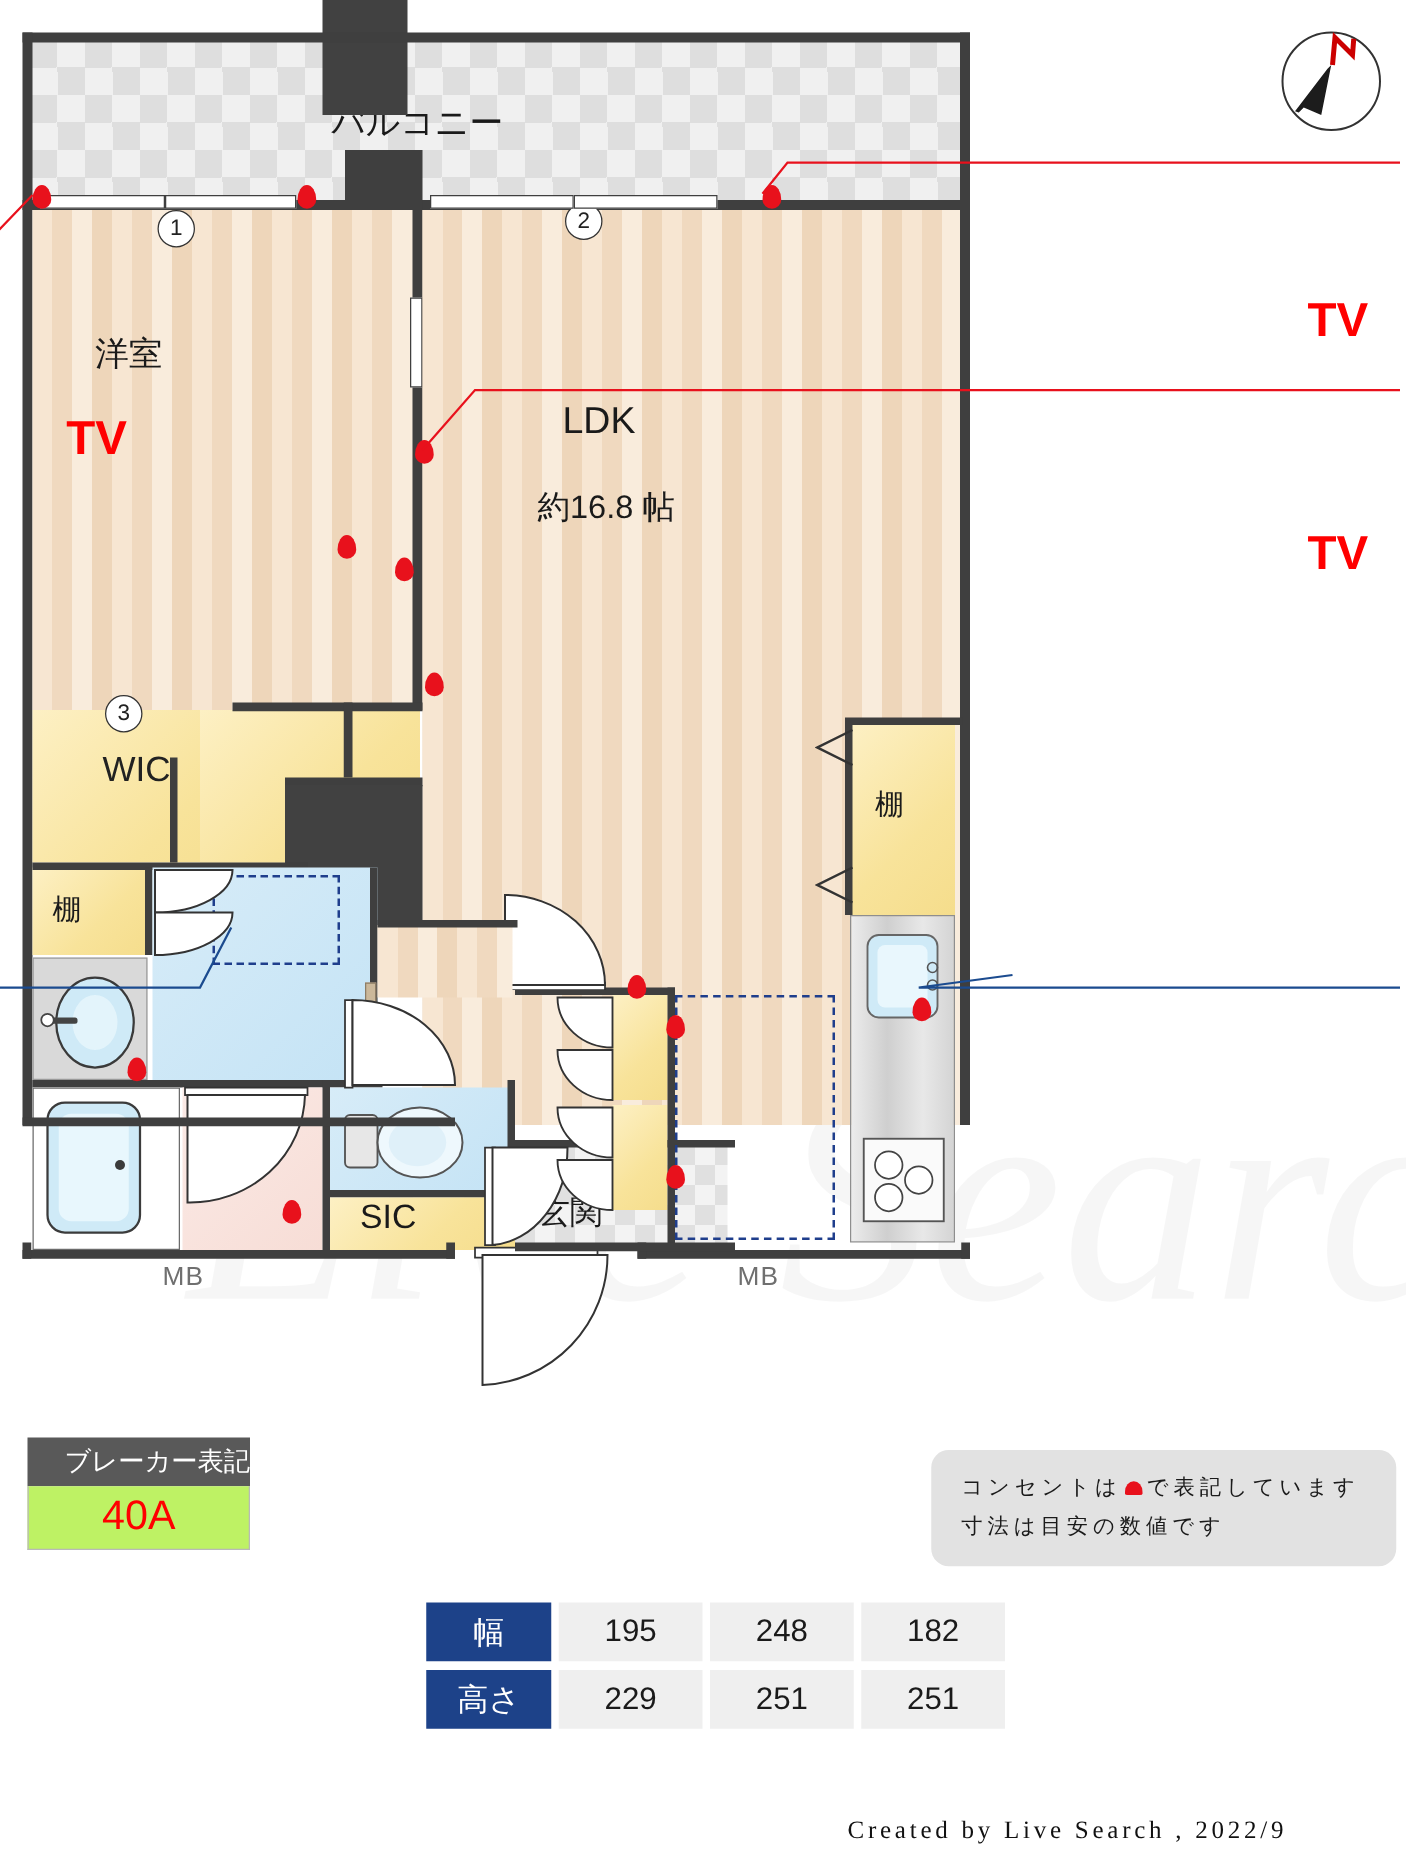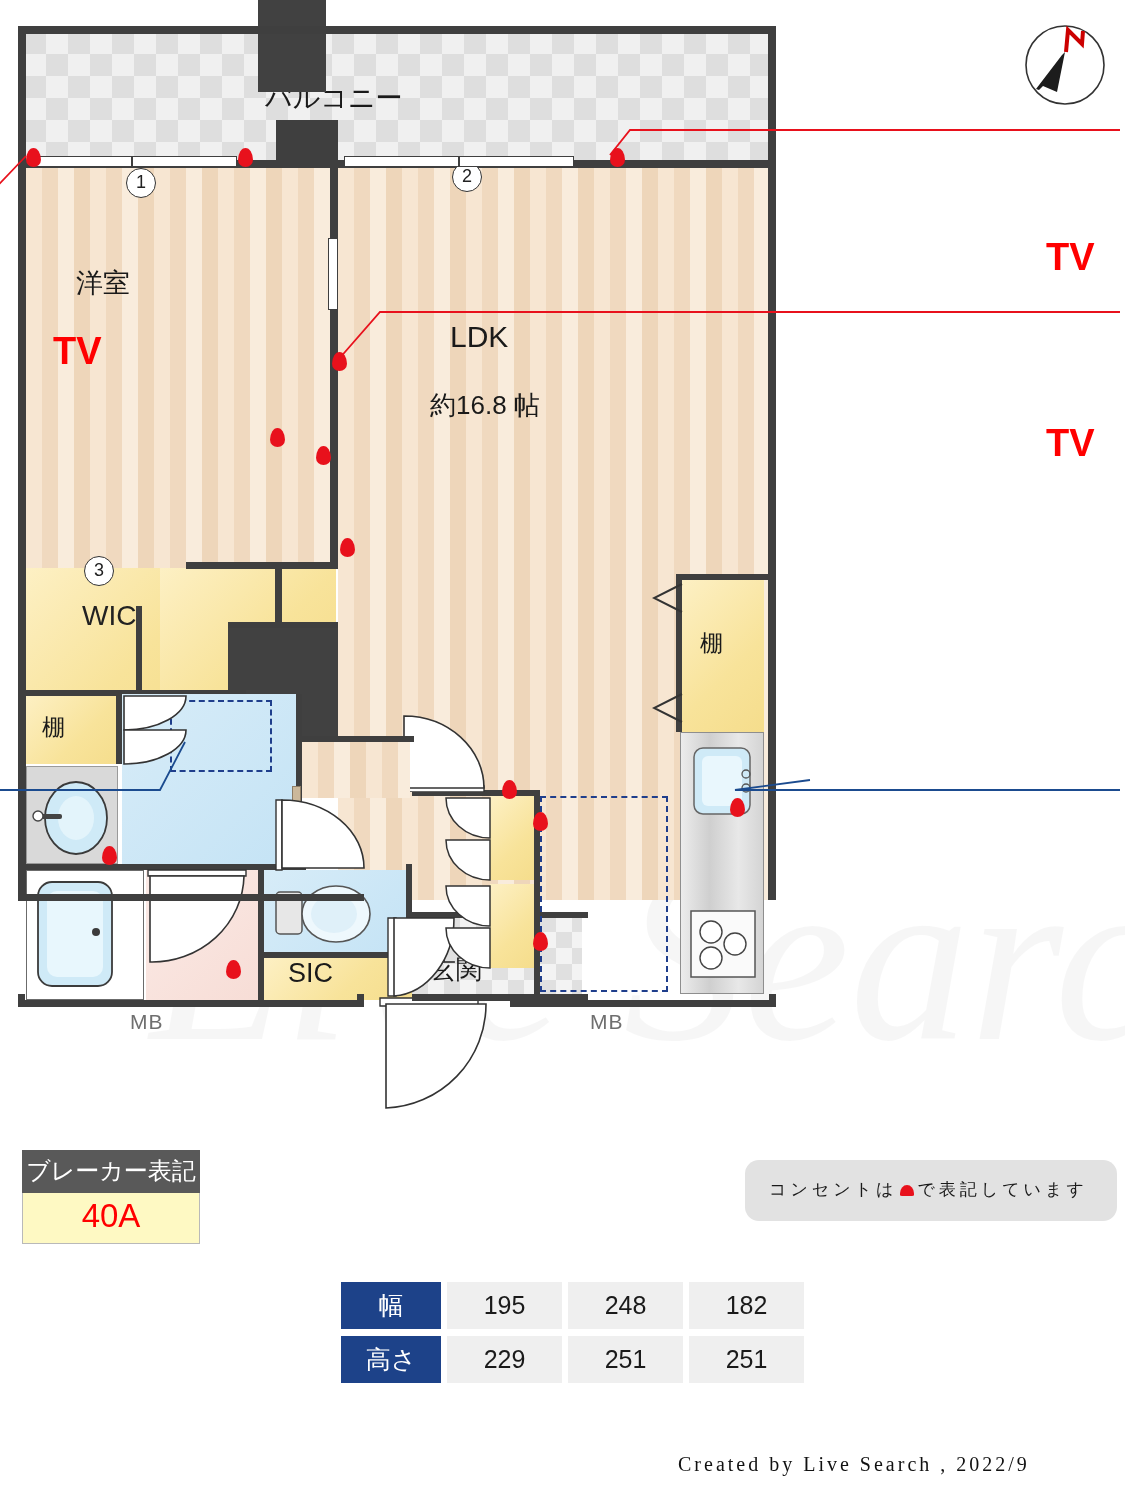--- a/index.html
+++ b/index.html
@@ -87,25 +87,25 @@
 
   .tvlabel {
     position:absolute; color:#ff0000; font-size:38px;
     font-family:"Liberation Sans", sans-serif;
     font-weight:bold;
   }
 
   
   #breaker { left: 22px; top: 1150px; width: 178px; }
   #breaker .bk-head {
-    background:#595959; color:#fff; font-size:24px; text-align:center;
+    background:#595959; color:#fff; font-size:21px; text-align:right;
     padding:5px 0 6px; letter-spacing:0px;
   }
   #breaker .bk-val {
-    background:#fef9c3; border:1.5px solid #b9b9b9; border-top:none;
+    background:#bef264; border:1.5px solid #b9b9b9; border-top:none;
     color:#ff0000; font-size:33px; text-align:center; padding:4px 0 8px;
   }
 
   
   #notebox {
     left: 745px; top: 1160px; width: 372px;
     background:#e2e2e2; border-radius:14px;
     padding: 14px 15px 16px 24px;
   }
   #notebox div {
@@ -391,20 +391,21 @@
 
   <div id="breaker" class="abs">
     <div class="bk-head">ブレーカー表記</div>
     <div class="bk-val">40A</div>
   </div>
 
   <div id="notebox" class="abs">
     <div>
       <span>コンセントは</span><span class="redtri"></span><span>で表記しています</span>
     </div>
+    <div>寸法は目安の数値です</div>
   </div>
 
   <div id="curtain-table" class="abs">
     <table>
       <tbody>
       <tr>
         <th>幅</th>
         <td>195</td>
         <td>248</td>
         <td>182</td>

